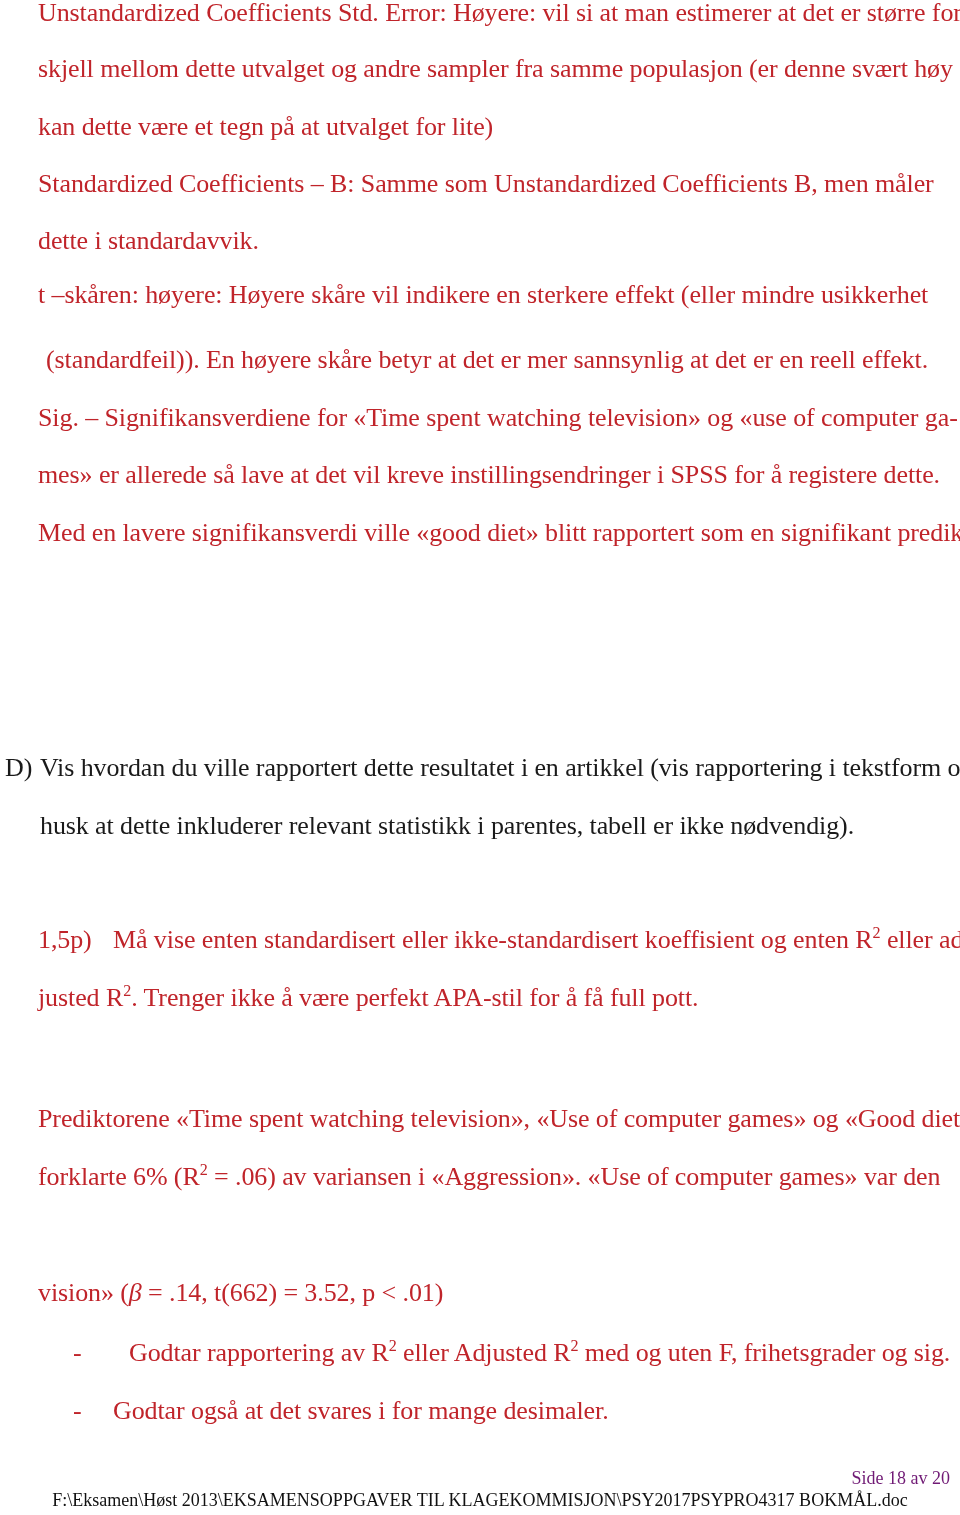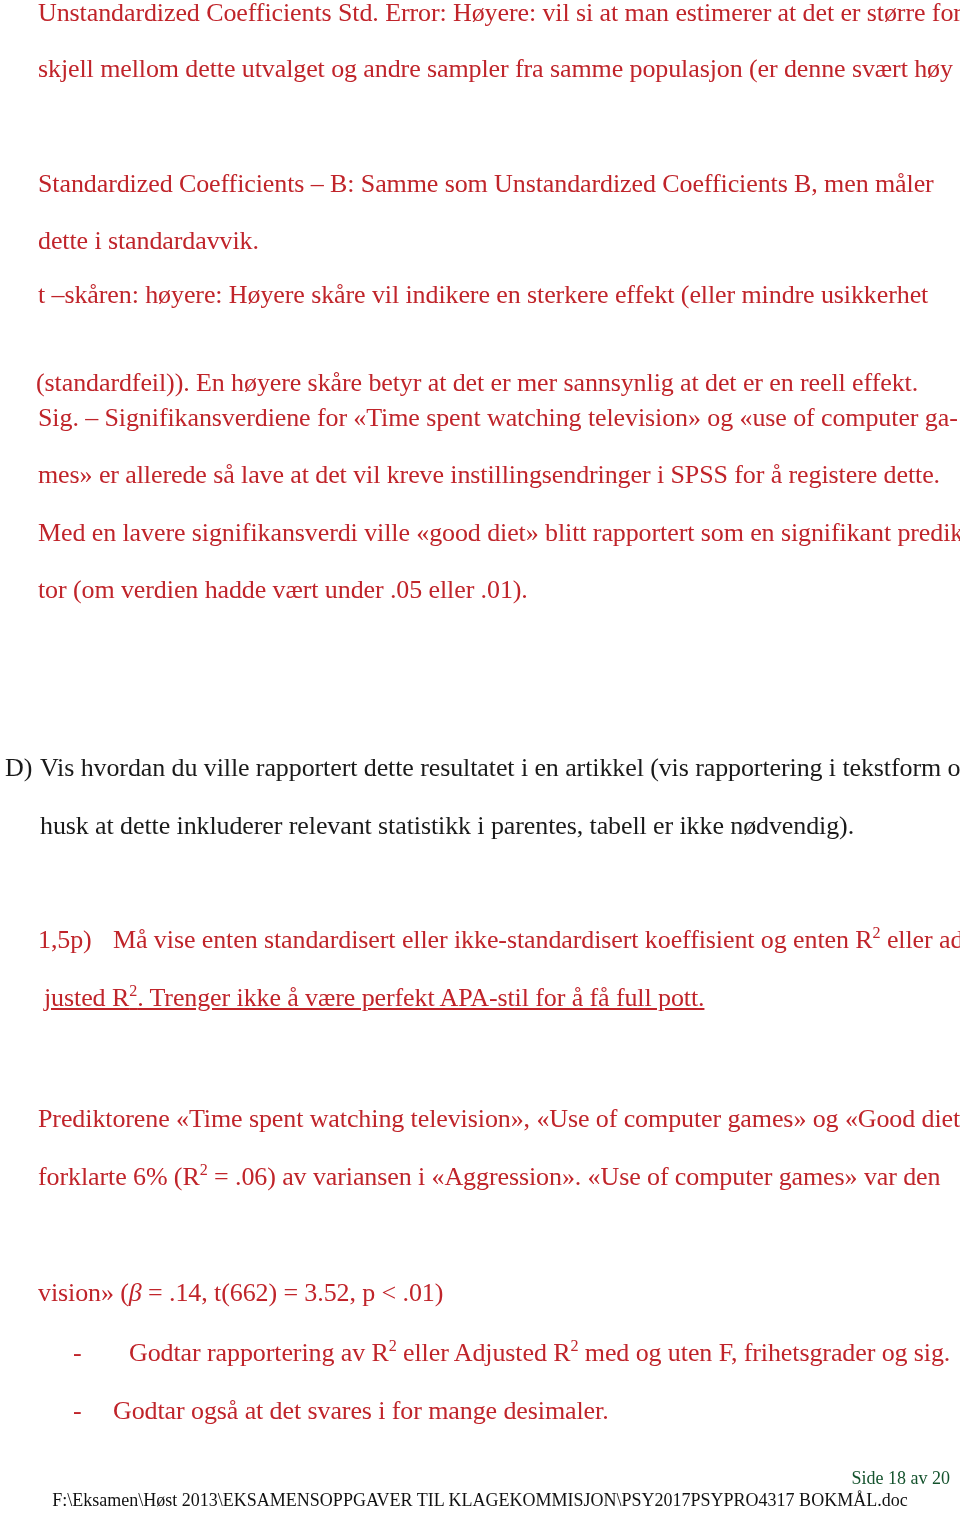--- a/index.html
+++ b/index.html
@@ -50,21 +50,21 @@
     position: absolute;
     font-size: 26px;
     color: #C0242A;
   }
 
   
   .footer-page {
     position: absolute;
     right: 10px;
     font-size: 18px;
-    color: #14532d;
+    color: #701a75;
     white-space: nowrap;
     font-family: "Liberation Serif", "DejaVu Serif", serif;
   }
   .footer-path {
     position: absolute;
     left: 0;
     width: 960px;
     text-align: center;
     font-size: 18px;
     color: #111111;
@@ -74,50 +74,50 @@
 </style>
 </head>
 <body>
 
 <div class="page">
 
   <div class="line red" style="left:38px; top:-2px;">Unstandardized Coefficients Std. Error: Høyere: vil si at man estimerer at det er større for-</div>
 
   <div class="line red" style="left:38px; top:54px;">skjell mellom dette utvalget og andre sampler fra samme populasjon (er denne svært høy</div>
 
+  <div class="line red" style="left:38px; top:112px;">kan dette være et tegn på at utvalget for lite)</div>
 
   <div class="line red" style="left:38px; top:169px;">Standardized Coefficients – B: Samme som Unstandardized Coefficients B, men måler</div>
 
   <div class="line red" style="left:38px; top:226px;">dette i standardavvik.</div>
 
   <div class="line red" style="left:38px; top:280px;">t –skåren: høyere: Høyere skåre vil indikere en sterkere effekt (eller mindre usikkerhet</div>
 
-  <div class="line red" style="left:36px; top:345px;margin-top:23px;">(standardfeil)). En høyere skåre betyr at det er mer sannsynlig at det er en reell effekt.</div>
+  <div class="line red" style="left:46px; top:345px;">(standardfeil)). En høyere skåre betyr at det er mer sannsynlig at det er en reell effekt.</div>
 
   <div class="line red" style="left:38px; top:403px;">Sig. – Signifikansverdiene for «Time spent watching television» og «use of computer ga-</div>
 
   <div class="line red" style="left:38px; top:460px;">mes» er allerede så lave at det vil kreve instillingsendringer i SPSS for å registere dette.</div>
 
   <div class="line red" style="left:38px; top:518px;">Med en lavere signifikansverdi ville «good diet» blitt rapportert som en signifikant predik-</div>
 
-  <div class="line red" style="left:38px; top:575px;">tor (om verdien hadde vært under .05 eller .01).</div>
 
   <div class="line blk" style="left:5px; top:753px;">D)</div>
 
   <div class="line blk" style="left:40px; top:753px;">Vis hvordan du ville rapportert dette resultatet i en artikkel (vis rapportering i tekstform og</div>
 
   <div class="line blk" style="left:40px; top:811px;">husk at dette inkluderer relevant statistikk i parentes, tabell er ikke nødvendig).</div>
 
   <div class="line red" style="left:38px; top:925px;">1,5p)</div>
 
   <div class="line red" style="left:113px; top:925px;">
     <span>Må vise enten standardisert eller ikke-standardisert koeffisient og enten R</span><sup>2</sup><span> eller ad-</span>
   </div>
 
-  <div class="line red" style="left:44px; top:983px;text-decoration:underline;">
+  <div class="line red" style="left:38px; top:983px;">
     <span>justed R</span><sup>2</sup><span>. Trenger ikke å være perfekt APA-stil for å få full pott.</span>
   </div>
 
   <div class="line red" style="left:38px; top:1104px;">Prediktorene «Time spent watching television», «Use of computer games» og «Good diet»</div>
 
   <div class="line red" style="left:38px; top:1162px;">
     <span>forklarte 6% (R</span><sup>2</sup><span> = .06) av variansen i «Aggression». «Use of computer games» var den</span>
   </div>
 
 

